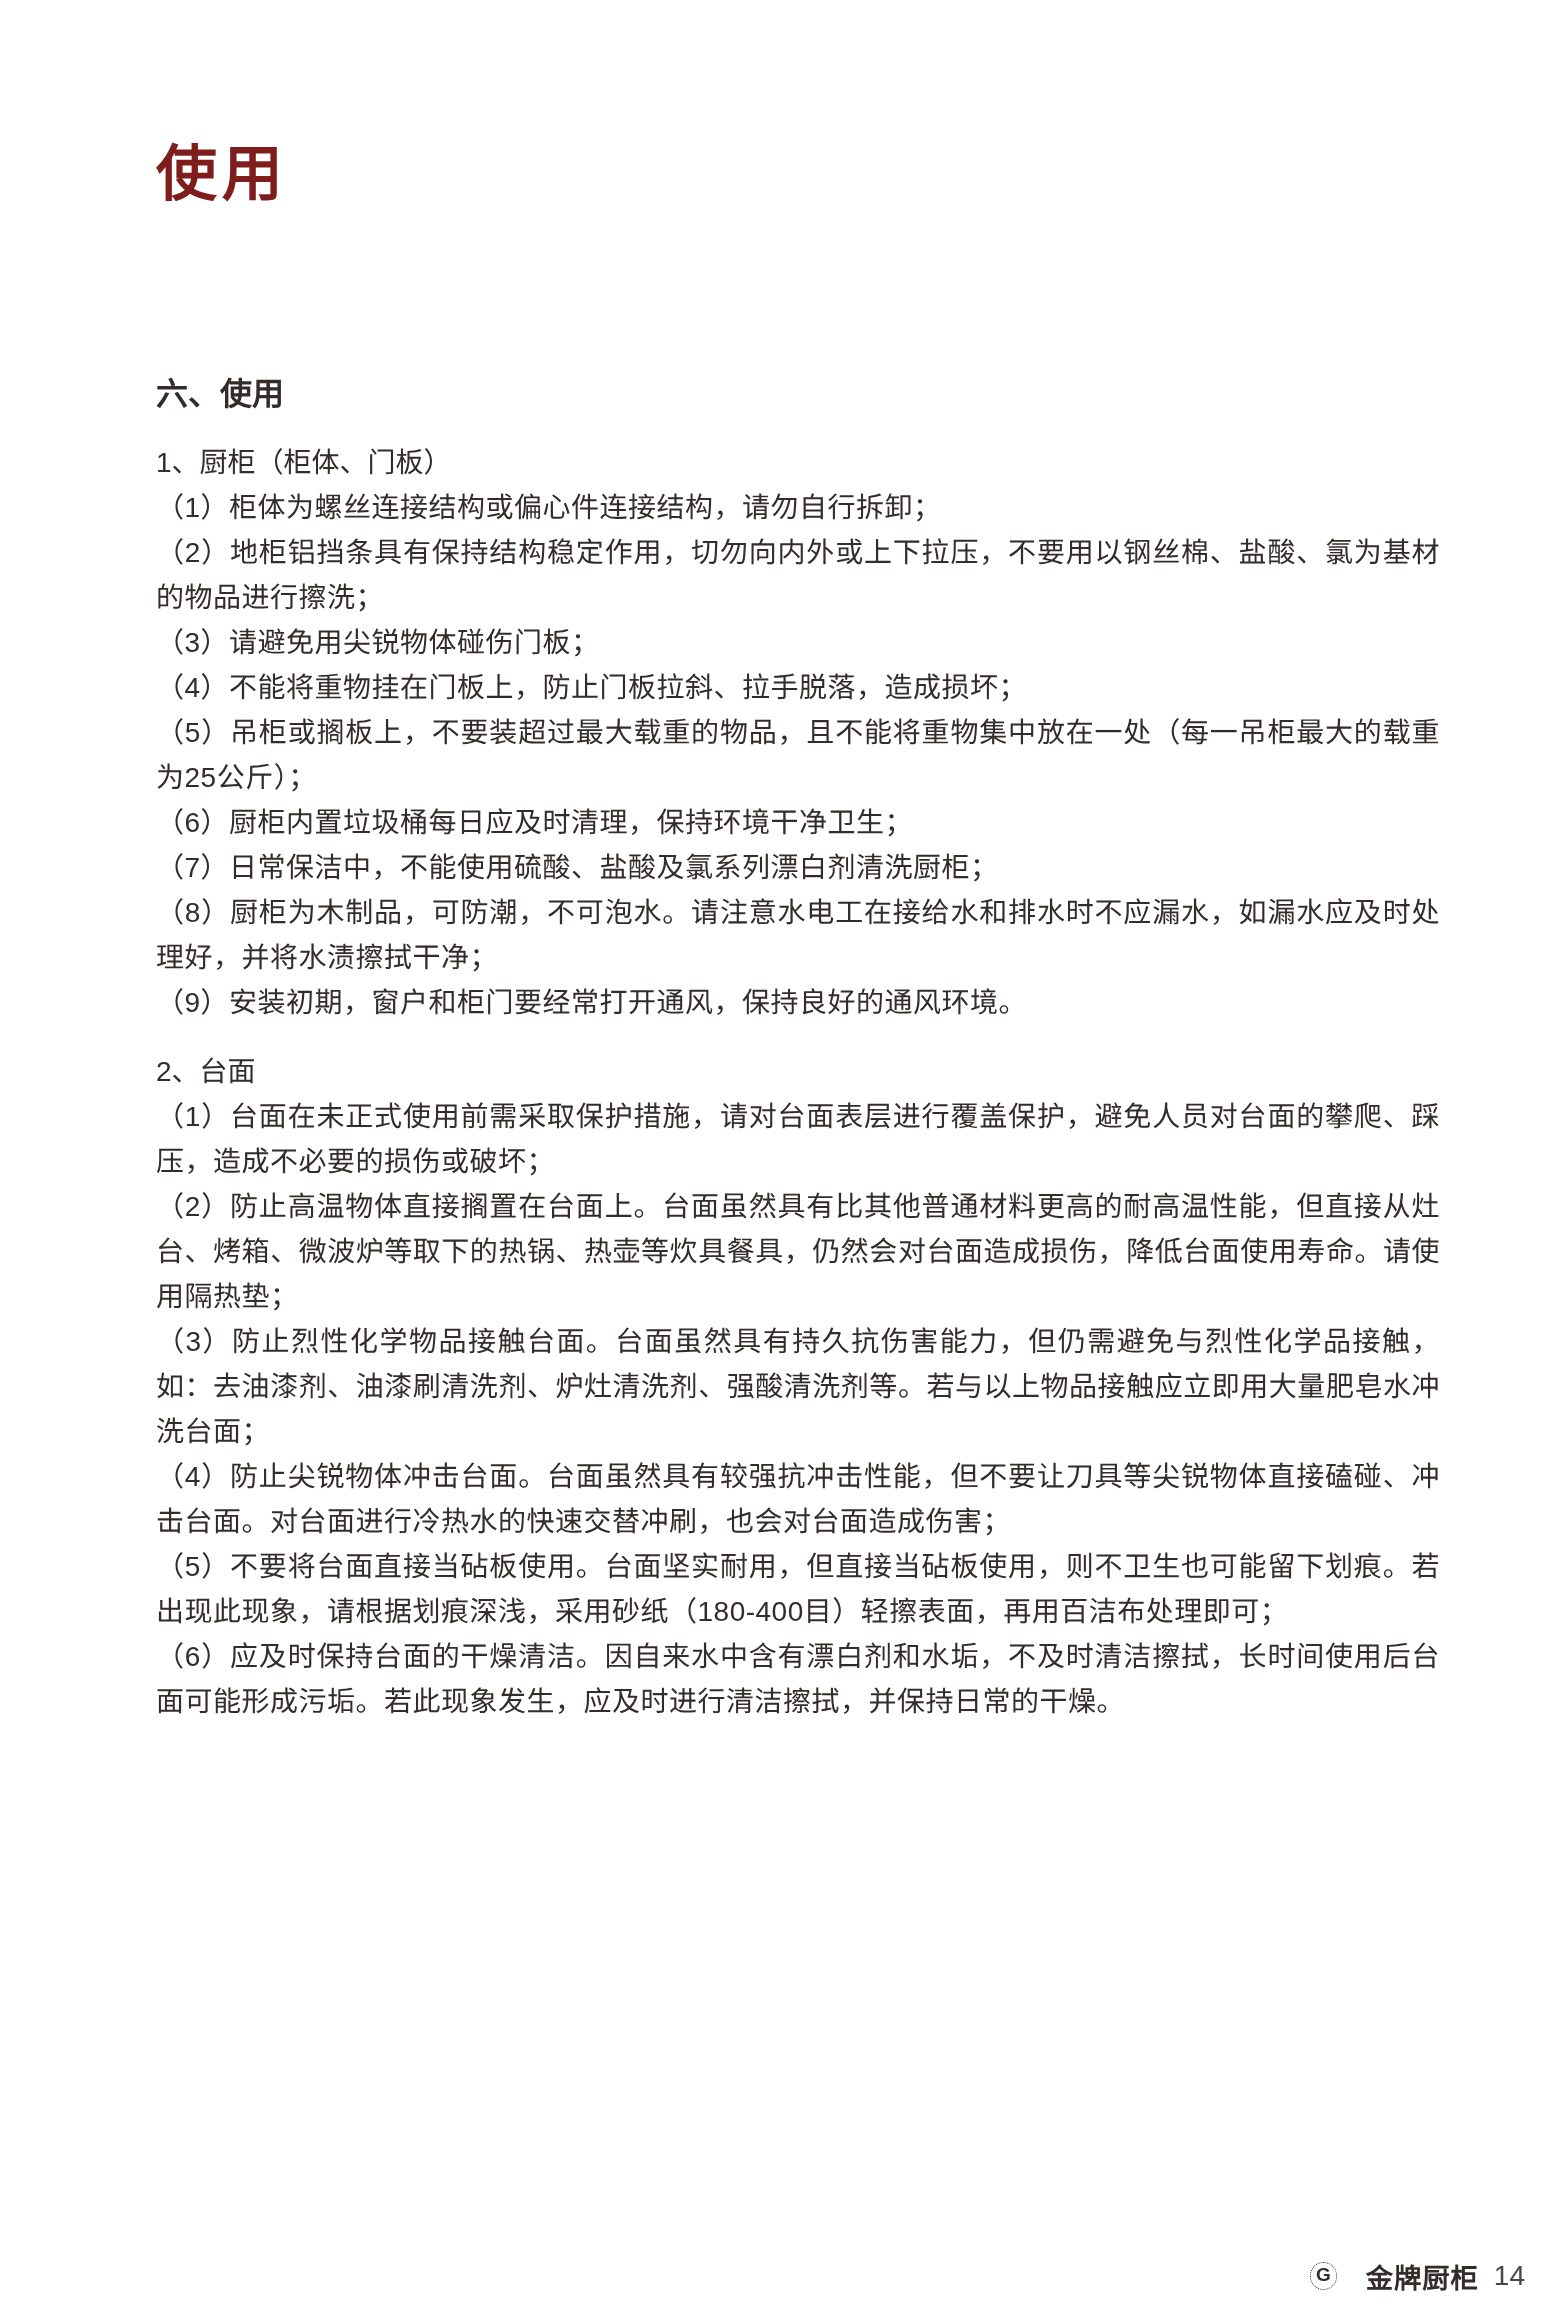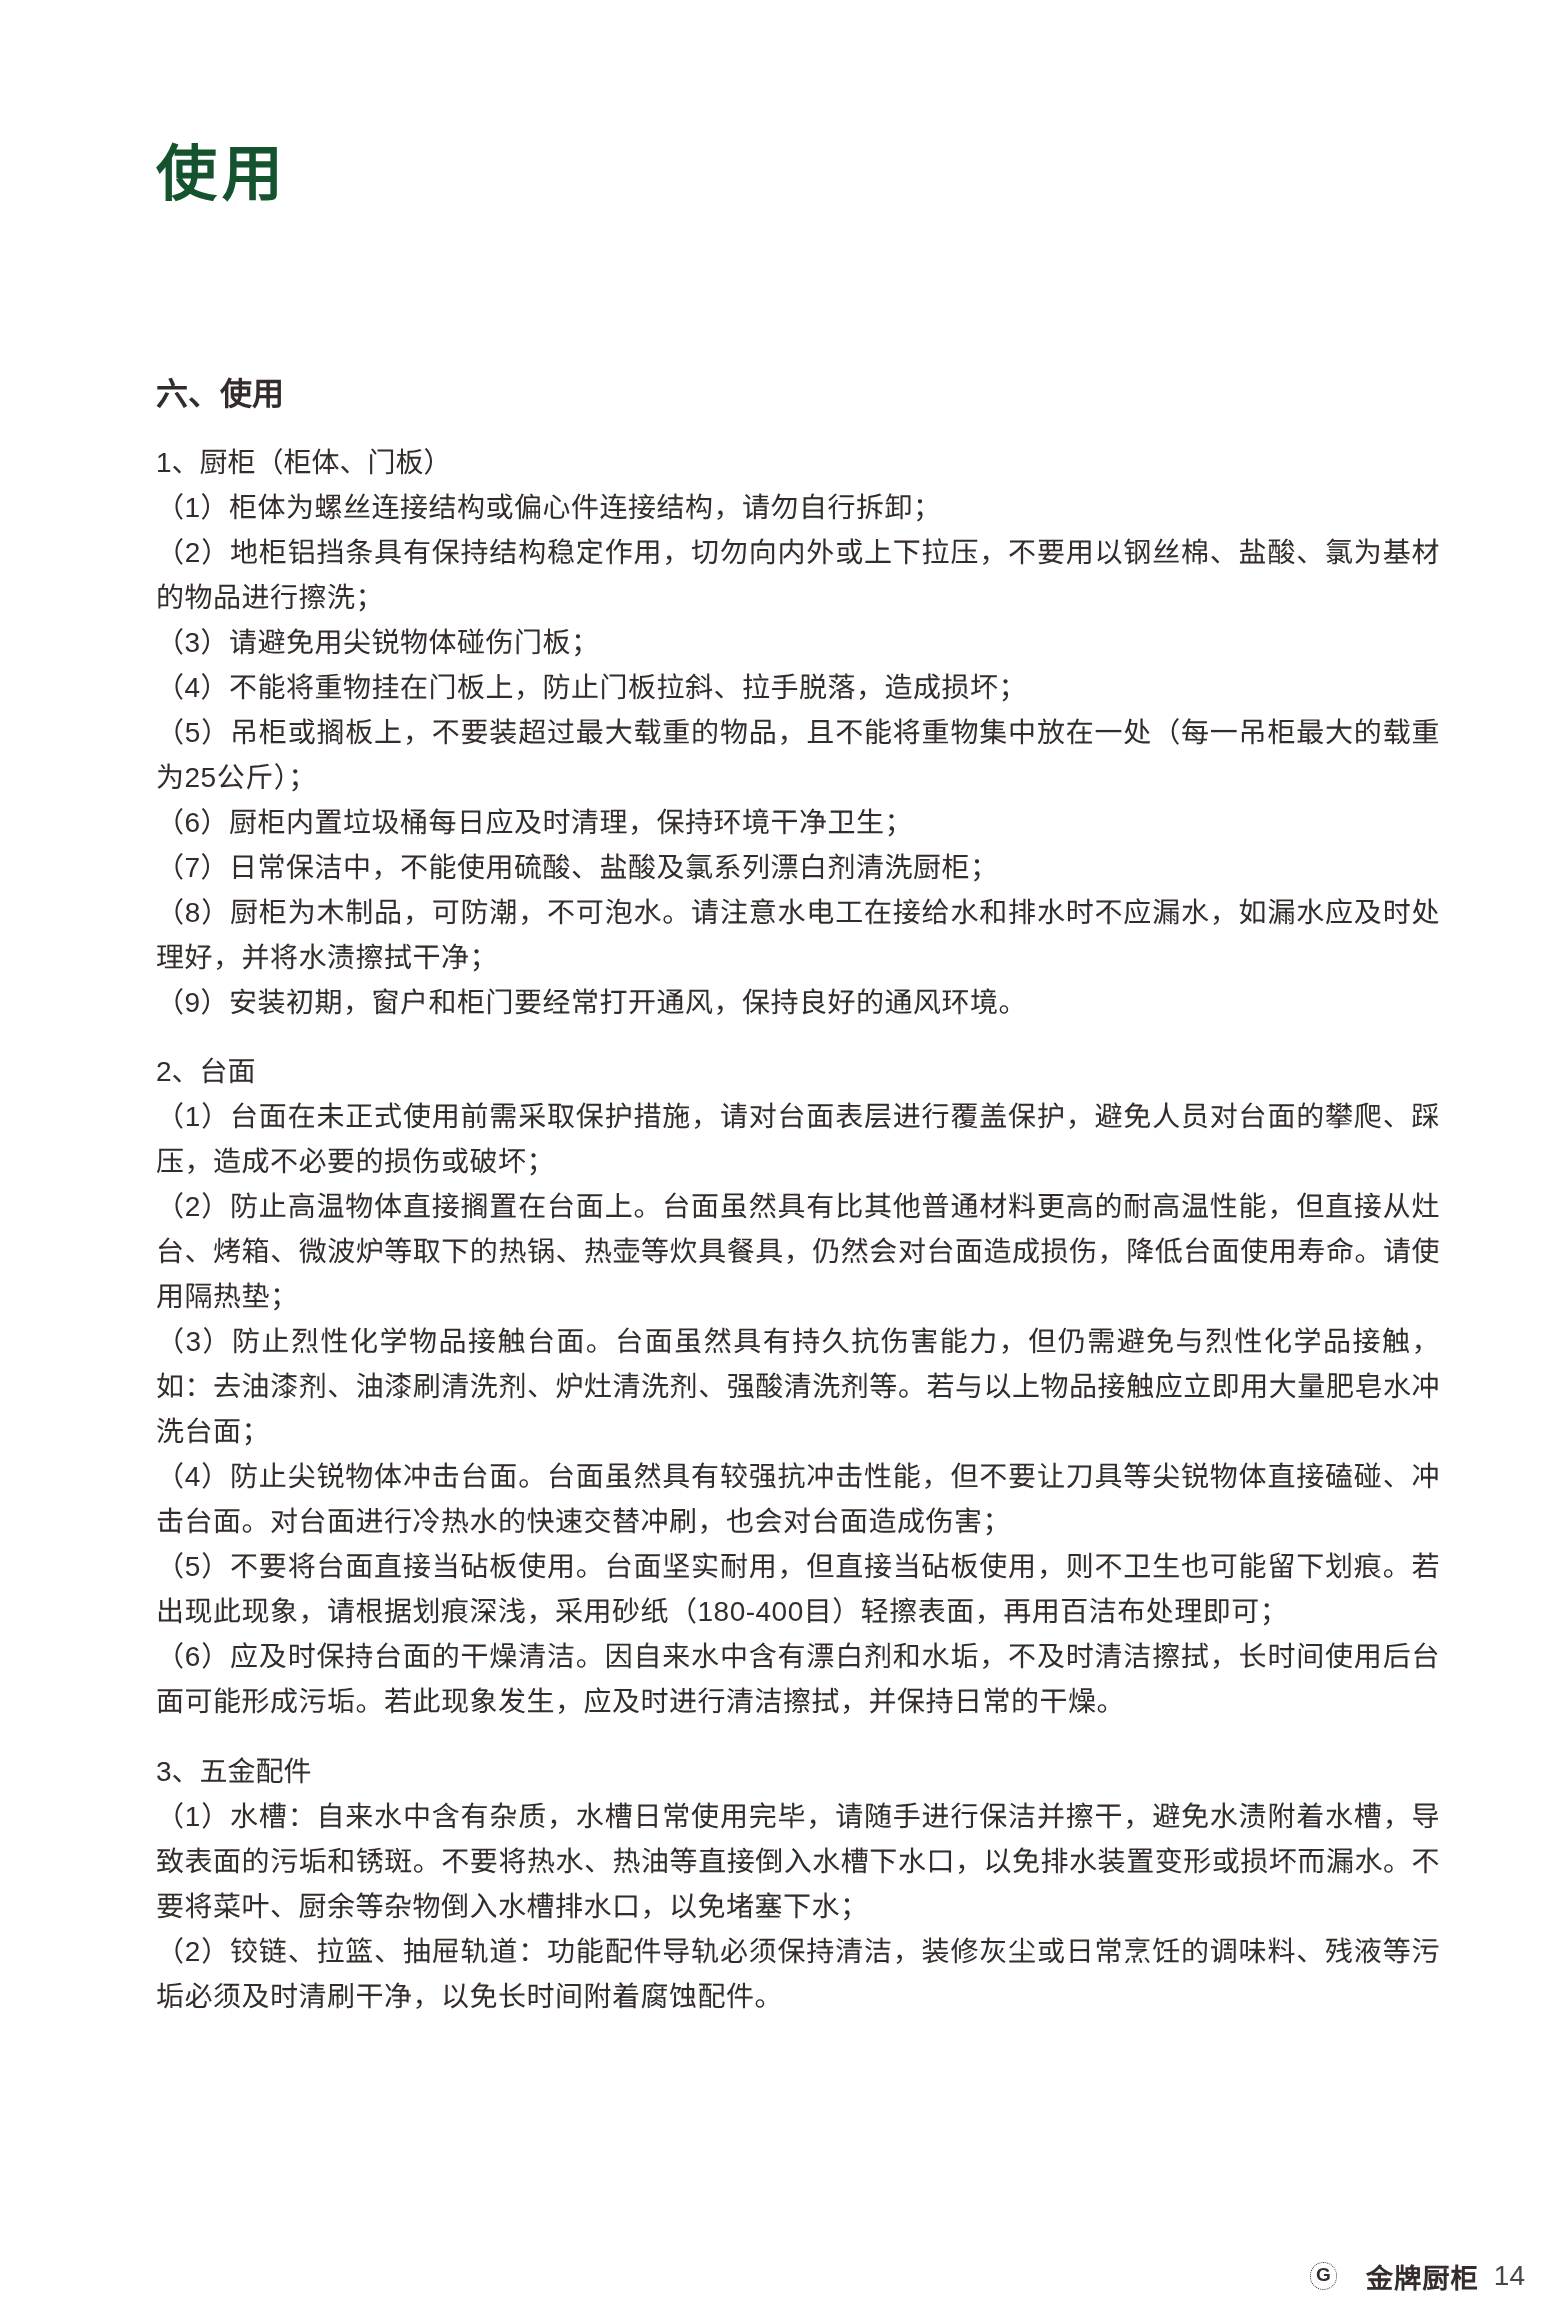--- a/index.html
+++ b/index.html
@@ -20,21 +20,21 @@
     left: 156px;
     top: 0;
     width: 1284px;
   }
   h1.doc-title {
     font-size: 61px;
     font-weight: bold;
     line-height: 68px;
     letter-spacing: 4.7px;
     margin: 140px 0 0 0;
-    color: #14532d;
+    color: #7f1d1d;
   }
   h2.section-heading {
     font-size: 32px;
     font-weight: bold;
     line-height: 42px;
     margin: 165px 0 0 0;
   }
   .sec {
     margin: 24.6px 0 0 0;
   }
@@ -117,25 +117,20 @@
   <div class="sec">
     <h3 class="sub-heading">2、台面</h3>
     <p class="item">（1）台面在未正式使用前需采取保护措施，请对台面表层进行覆盖保护，避免人员对台面的攀爬、踩压，造成不必要的损伤或破坏；</p>
     <p class="item">（2）防止高温物体直接搁置在台面上。台面虽然具有比其他普通材料更高的耐高温性能，但直接从灶台、烤箱、微波炉等取下的热锅、热壶等炊具餐具，仍然会对台面造成损伤，降低台面使用寿命。请使用隔热垫；</p>
     <p class="item">（3）防止烈性化学物品接触台面。台面虽然具有持久抗伤害能力，但仍需避免与烈性化学品接触，如：去油漆剂、油漆刷清洗剂、炉灶清洗剂、强酸清洗剂等。若与以上物品接触应立即用大量肥皂水冲洗台面；</p>
     <p class="item">（4）防止尖锐物体冲击台面。台面虽然具有较强抗冲击性能，但不要让刀具等尖锐物体直接磕碰、冲击台面。对台面进行冷热水的快速交替冲刷，也会对台面造成伤害；</p>
     <p class="item">（5）不要将台面直接当砧板使用。台面坚实耐用，但直接当砧板使用，则不卫生也可能留下划痕。若出现此现象，请根据划痕深浅，采用砂纸（180-400目）轻擦表面，再用百洁布处理即可；</p>
     <p class="item">（6）应及时保持台面的干燥清洁。因自来水中含有漂白剂和水垢，不及时清洁擦拭，长时间使用后台面可能形成污垢。若此现象发生，应及时进行清洁擦拭，并保持日常的干燥。</p>
   </div>
 
-  <div class="sec">
-    <h3 class="sub-heading">3、五金配件</h3>
-    <p class="item">（1）水槽：自来水中含有杂质，水槽日常使用完毕，请随手进行保洁并擦干，避免水渍附着水槽，导致表面的污垢和锈斑。不要将热水、热油等直接倒入水槽下水口，以免排水装置变形或损坏而漏水。不要将菜叶、厨余等杂物倒入水槽排水口，以免堵塞下水；</p>
-    <p class="item">（2）铰链、拉篮、抽屉轨道：功能配件导轨必须保持清洁，装修灰尘或日常烹饪的调味料、残液等污垢必须及时清刷干净，以免长时间附着腐蚀配件。</p>
-  </div>
 
   <div class="sec">
   </div>
 </div>
 
 <div class="footer">
   <div class="brand">
     <span class="brand-logo">
       <span class="g">G</span>
     </span>

